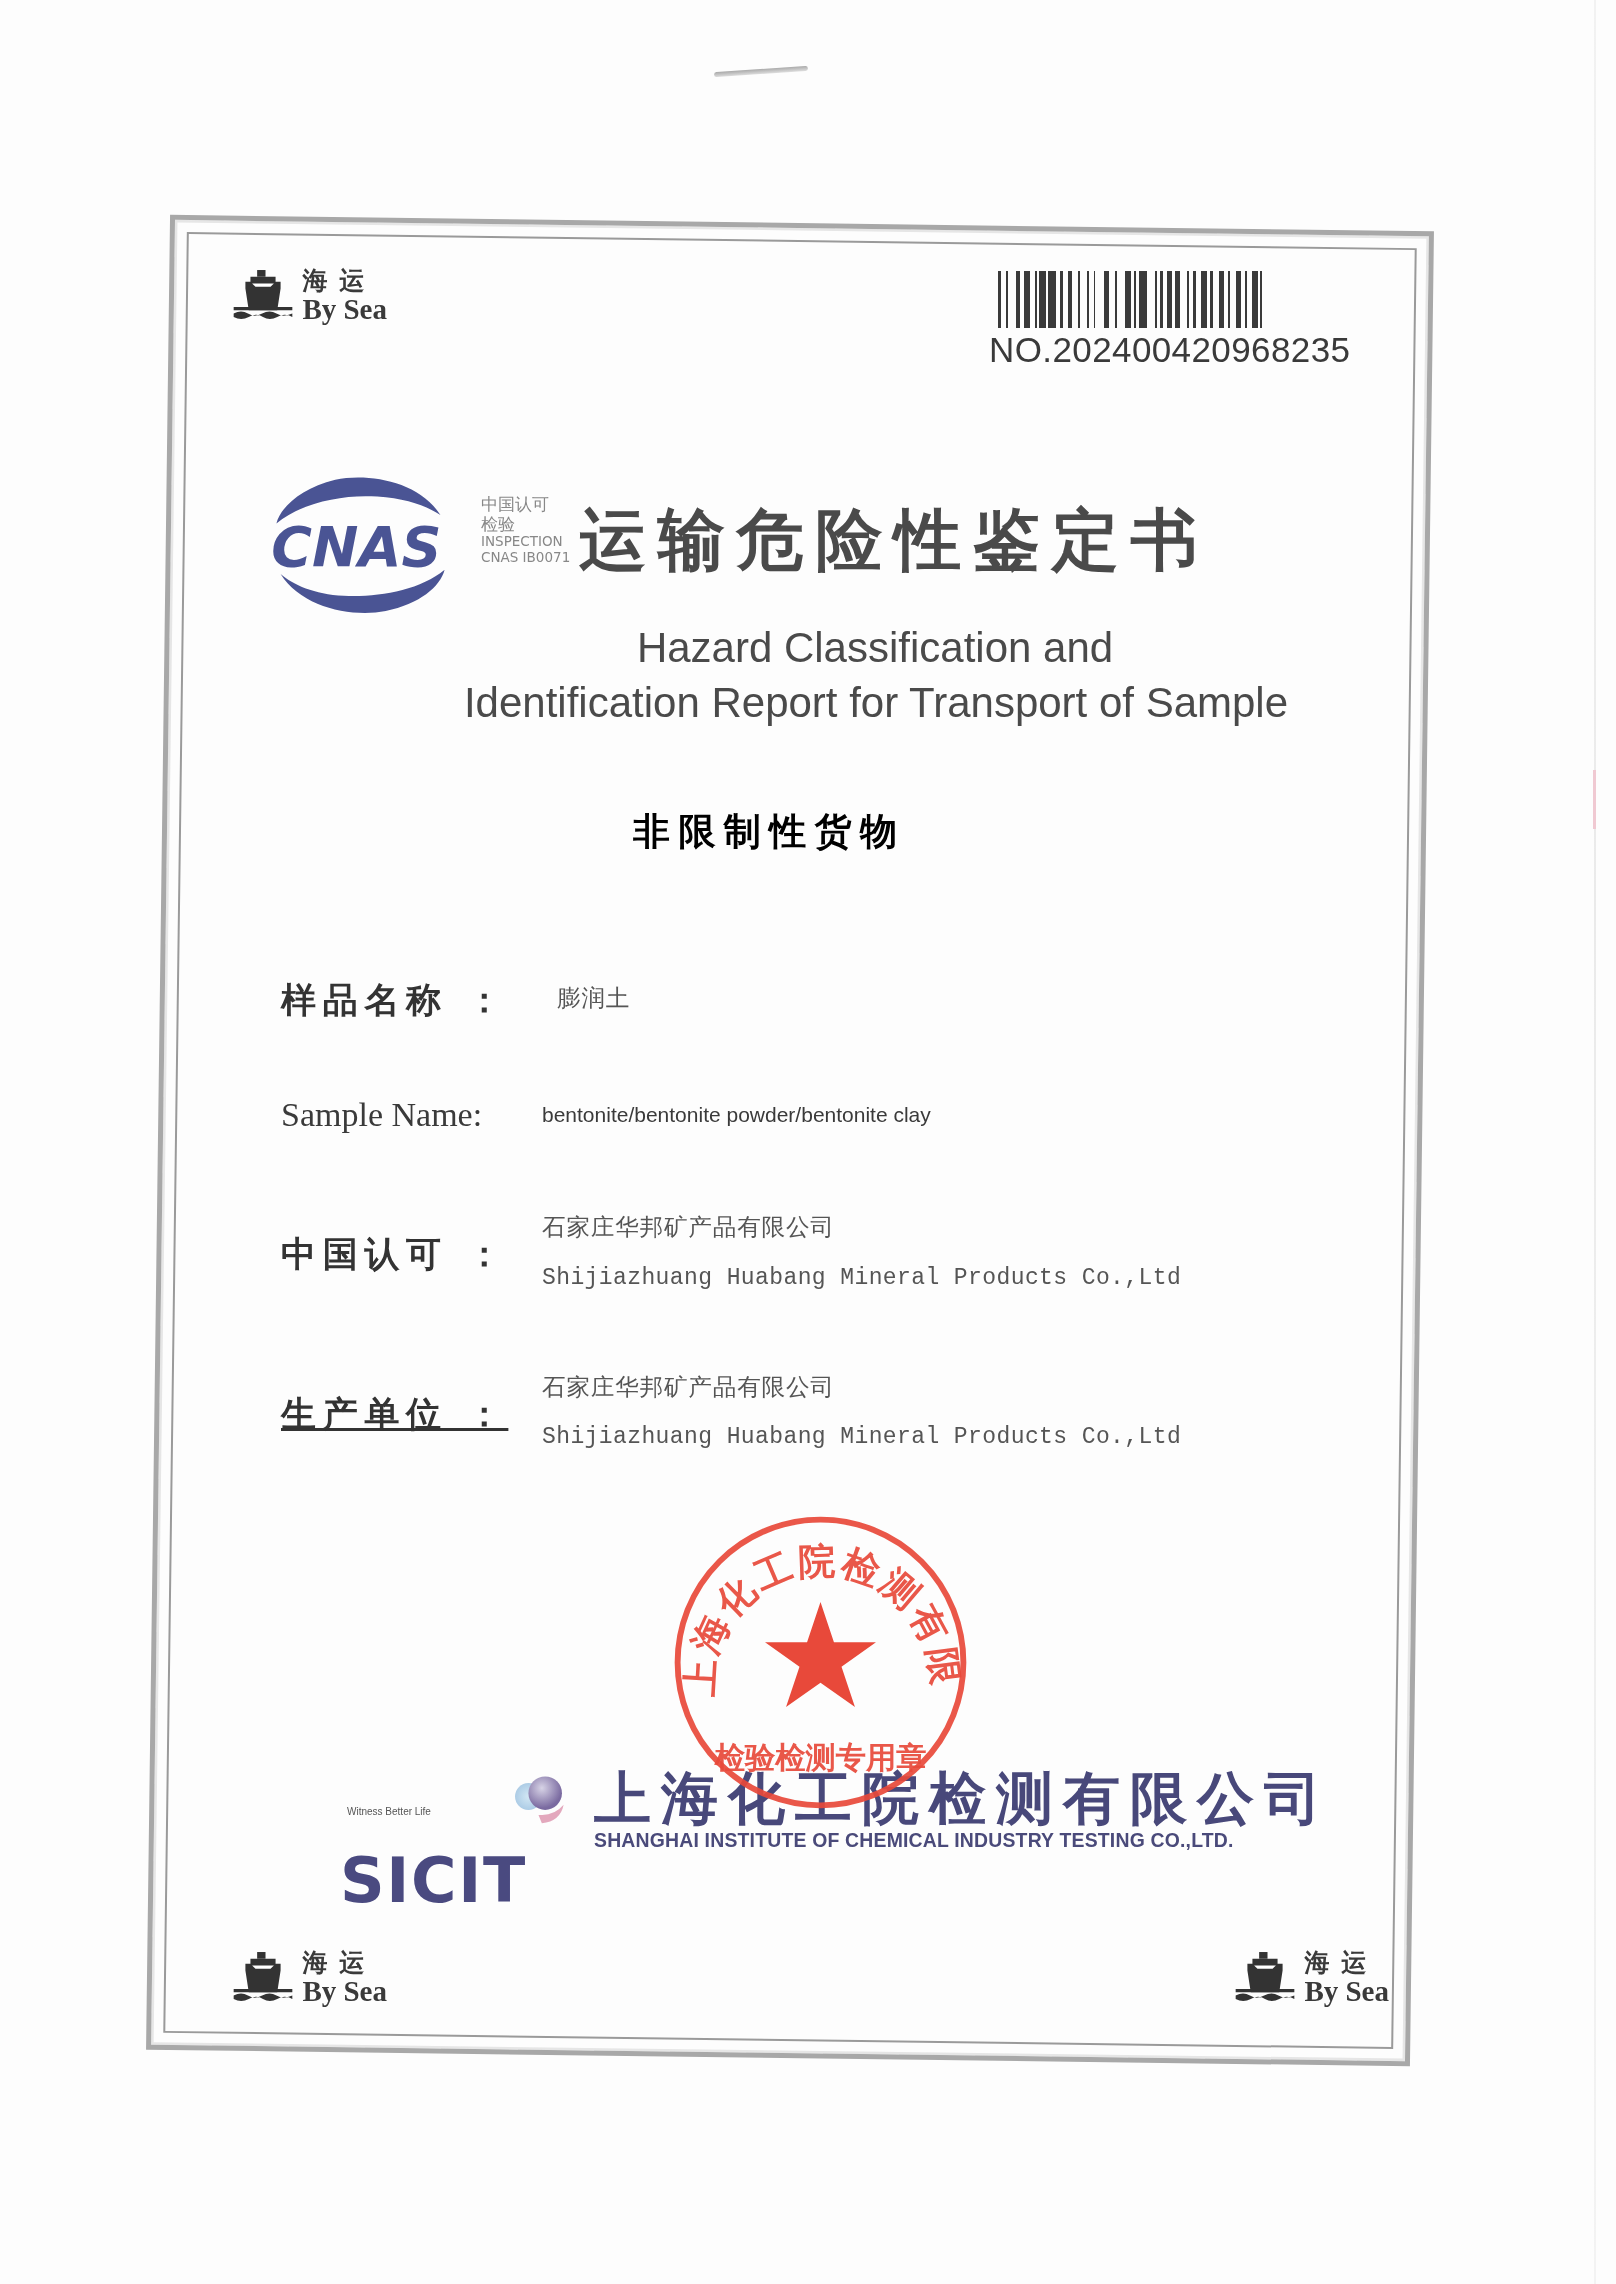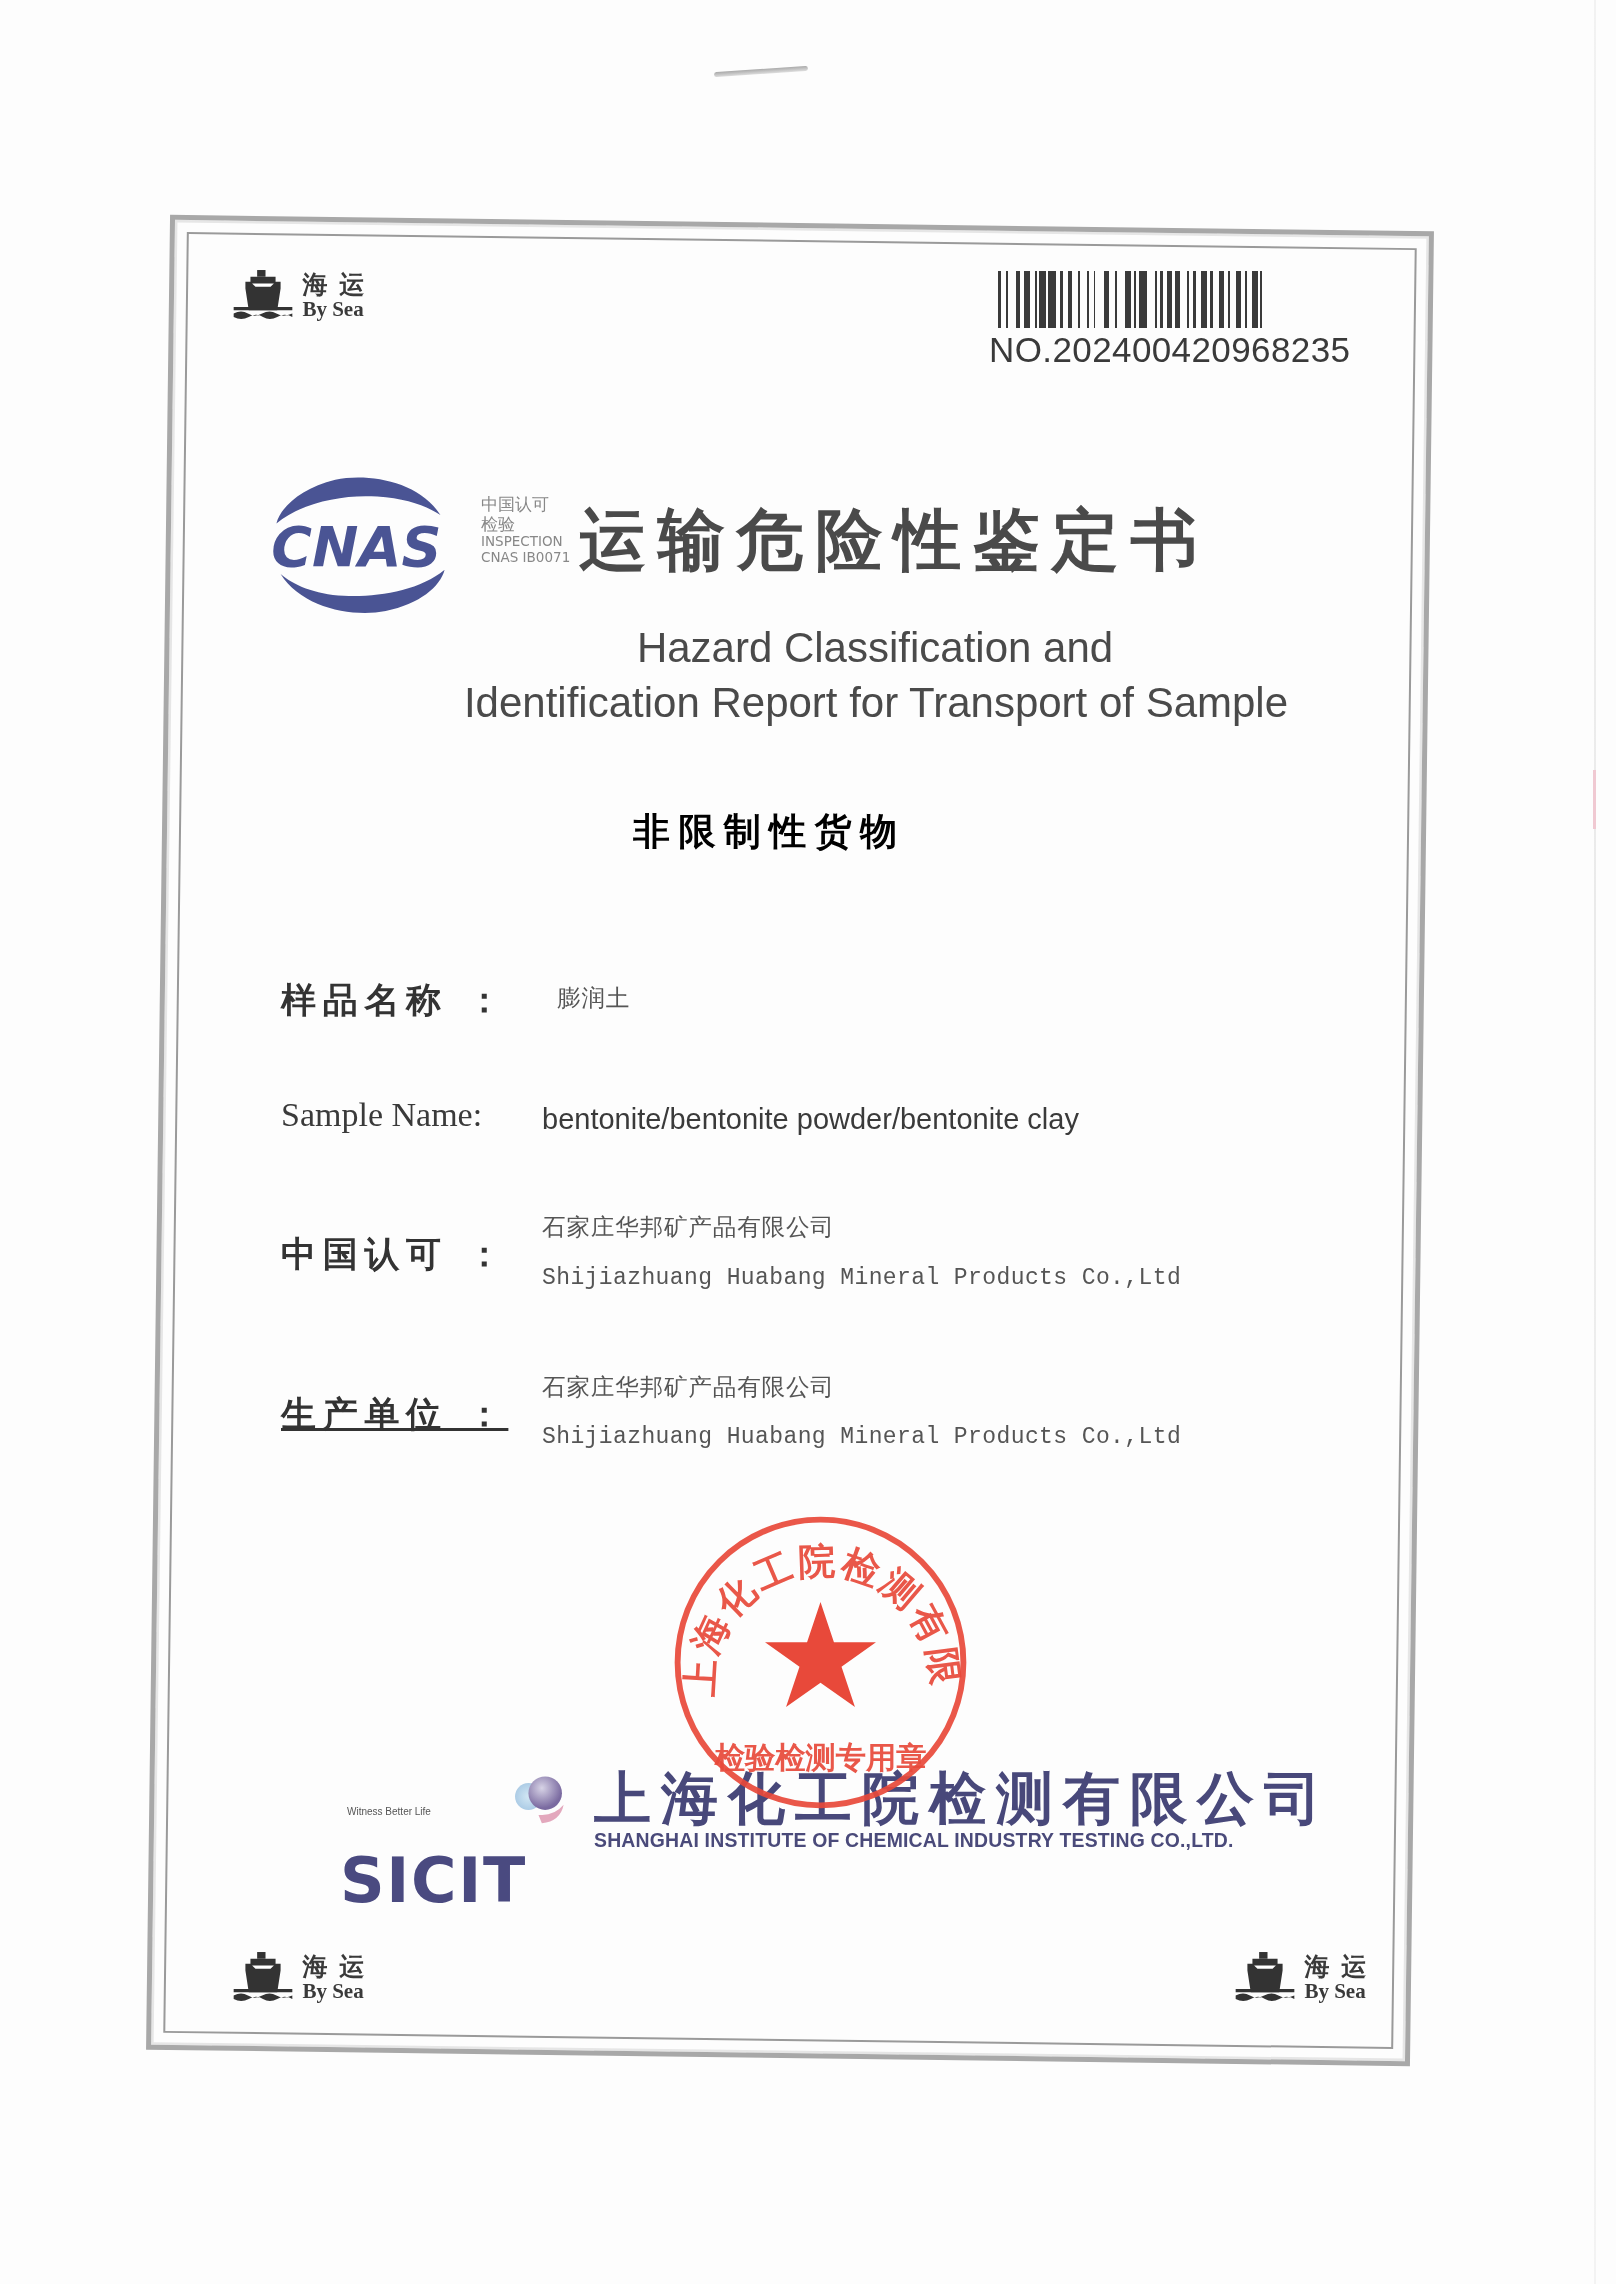--- a/index.html
+++ b/index.html
@@ -33,21 +33,21 @@
   .frame-inner {
     left: 11.8px; top: 11.8px; right: 11.8px; bottom: 11.8px;
     border: 2.5px solid #9a9a9a;
     position: absolute;
   }
   
   .sea { display: flex; align-items: center; gap: 8.4px; }
   .sea svg { width: 62px; height: 56px; }
   .sea-text { display: flex; flex-direction: column; line-height: 1.05; }
   .sea-cn { font-size: 25px; font-weight: bold; letter-spacing: 11.8px; color: #3a3a3a; font-family: "DejaVu Sans", sans-serif; }
-  .sea-en { font-size: 21px; font-weight: bold; color: #3a3a3a; font-family: "Liberation Serif", serif; }
+  .sea-en { font-size: 29px; font-weight: bold; color: #3a3a3a; font-family: "Liberation Serif", serif; }
   
   .barcode { left: 998px; top: 271px; width: 362px; height: 57px; display: flex; align-items: stretch; gap: 0; }
   .barcode span { display: block; background: #3a3a3a; height: 100%; }
   .barcode-no {
     left: 989px; top: 330px; font-family: "Liberation Sans", sans-serif;
     font-size: 35px; color: #3a3a3a; letter-spacing: 0.4px;
   }
   
   .cnas-logo { left: 268px; top: 473px; width: 185px; height: 143px; }
   .cnas-side {
@@ -67,21 +67,21 @@
   .subtitle-cn {
     left: 633px; top: 807px; font-size: 37px; letter-spacing: 8.4px;
     font-family: "DejaVu Sans", sans-serif; font-weight: bold; color: #000000;
   }
   .label-cn {
     font-size: 35px; letter-spacing: 6.7px; font-weight: bold; color: #333;
     font-family: "DejaVu Serif", serif;
   }
   .label-en { font-size: 34px; color: #3a3a3a; font-family: "Liberation Serif", serif; }
   .value-cn { font-size: 23.6px; color: #555; font-family: "DejaVu Serif", serif; letter-spacing: 0.8px; }
-  .value-en-sans { font-size: 29px; color: #3a3a3a; font-family: "Liberation Sans", sans-serif; }
+  .value-en-sans { font-size: 21px; color: #3a3a3a; font-family: "Liberation Sans", sans-serif; }
   .value-en-mono { font-size: 23px; color: #555; font-family: "Liberation Mono", monospace; letter-spacing: 0.4px; }
   
   .seal { left: 665px; top: 1511px; width: 311px; height: 303px; }
   
   .sicit-tag { left: 347px; top: 1806px; font-size: 10px; color: #555; font-family: "Liberation Sans", sans-serif; }
   .sicit {
     left: 340px; top: 1808px; font-size: 62px; font-weight: bold; letter-spacing: 1.7px;
     color: #4a4a80; font-family: "DejaVu Sans", sans-serif; margin-top: 36px;
   }
   .sicit-orb { left: 505px; top: 1768px; width: 67px; height: 67px; }

